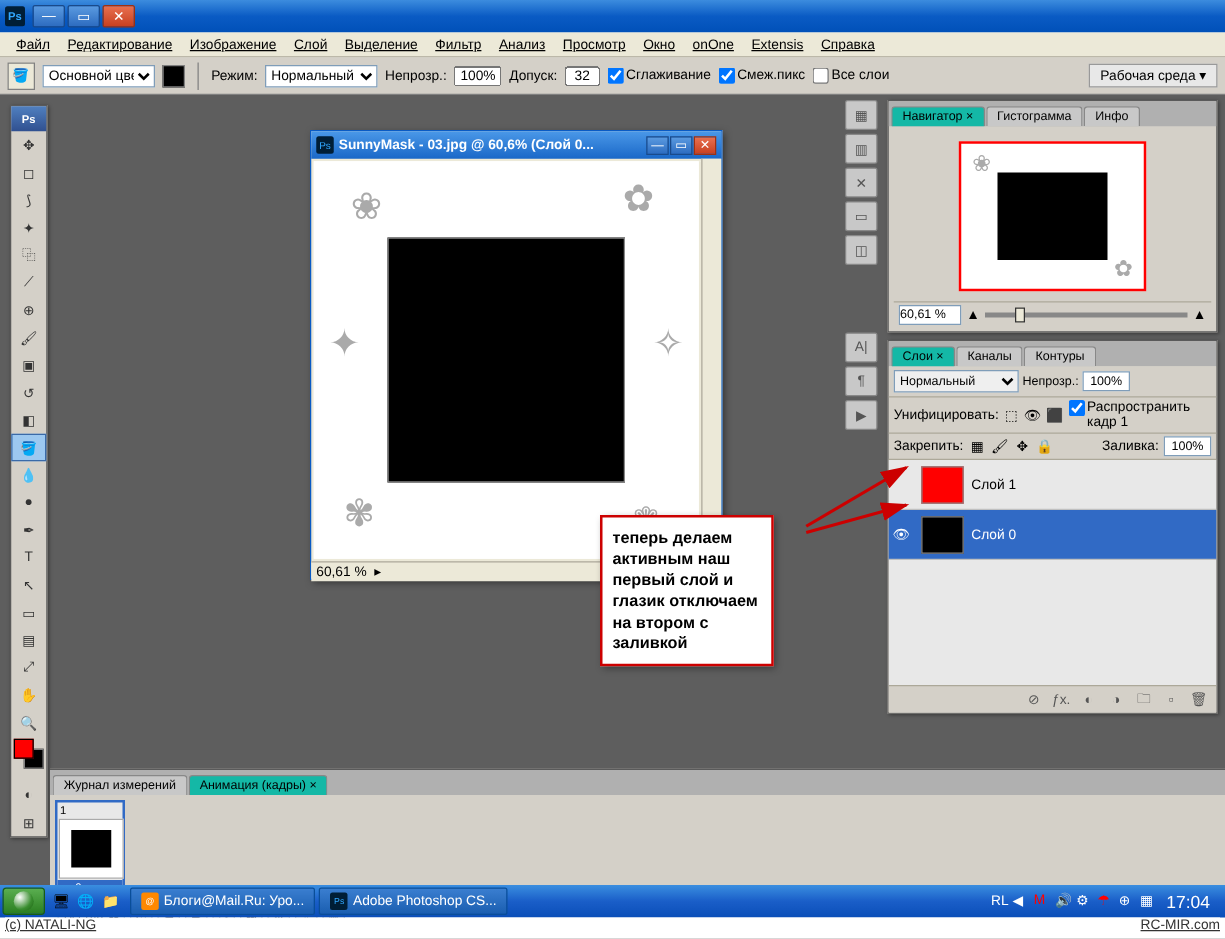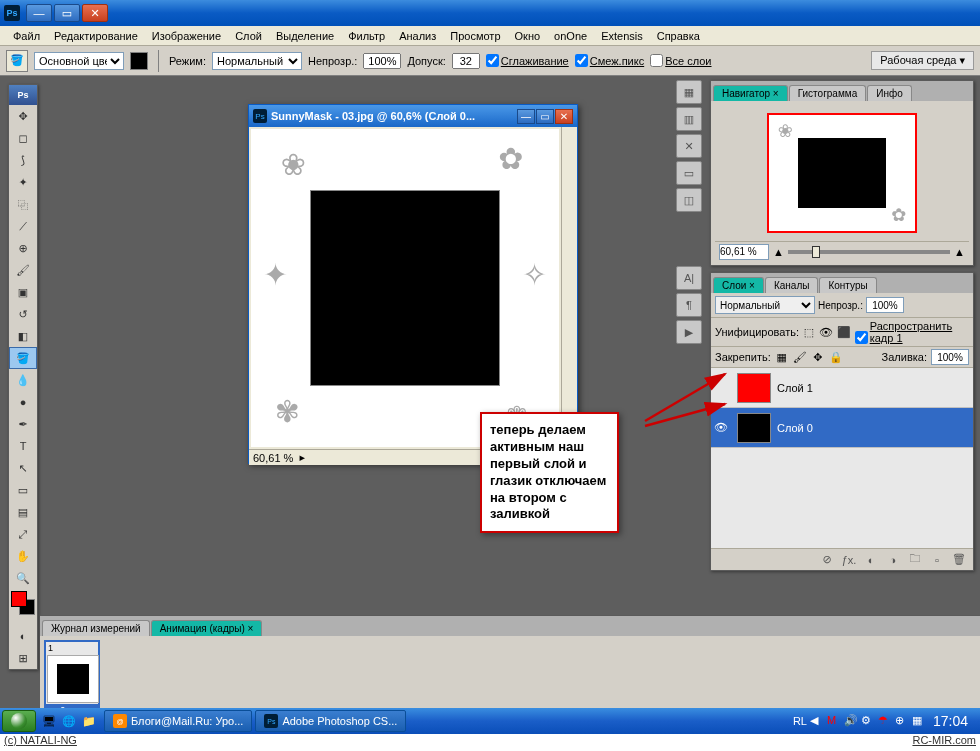--- a/index.html
+++ b/index.html
@@ -8,29 +8,29 @@
 
 .titlebar { height: 26px; background: linear-gradient(to bottom, #3c8cde 0%, #0a5bc4 50%, #0050b8 100%); display: flex; align-items: center; color: #fff; padding: 0 4px; }
 .titlebar .ps-icon { width: 16px; height: 16px; background: #001e36; color: #31a8ff; display: flex; align-items: center; justify-content: center; font-size: 9px; font-weight: bold; margin-right: 6px; border-radius: 2px; }
 .titlebar .title { flex: 1; font-weight: bold; }
 .win-btns { display: flex; gap: 2px; }
 .win-btn { width: 26px; height: 18px; background: linear-gradient(to bottom,#5a9ae0,#2d6cc0); border: 1px solid #1a4a8a; border-radius: 2px; display:flex; align-items:center; justify-content:center; color:#fff; cursor:pointer; }
 .win-btn.close { background: linear-gradient(to bottom,#e87050,#c84020); border-color:#a03010; }
 
 
 .menubar { height: 20px; background: #ece9d8; display: flex; align-items: center; padding: 0 6px; border-bottom: 1px solid #aca899; }
-.menubar span { padding: 2px 7px; cursor: pointer; }
+.menubar span { padding: 2px 7px; cursor: pointer; text-decoration: underline; }
 
 
 .optbar { height: 30px; background: #d4d0c8; display: flex; align-items: center; padding: 0 6px; border-bottom: 1px solid #808080; gap: 6px; }
 .optbar .tool-ic { width: 22px; height: 22px; border: 1px solid #808080; background: #ece9d8; display:flex; align-items:center; justify-content:center;}
 .optbar select, .optbar input[type=text] { font-size: 11px; height: 18px; border: 1px solid #7f9db9; background: #fff; }
 .optbar select { width: 90px; }
 .optbar .num { width: 38px; text-align: center; }
-.check { display: flex; align-items: flex-end; gap: 2px; text-decoration: underline; }
+.check { display: flex; align-items: flex-start; gap: 2px; }
 .sep { width: 1px; height: 22px; background: #808080; margin: 0 4px; }
 .workspace-btn { margin-left: auto; padding: 2px 8px; background: #e8e8e8; border: 1px solid #999; cursor:pointer; }
 
 
 .main { position: absolute; top: 76px; left: 0; right: 0; bottom: 26px; background: #5e5e5e; }
 
 
 .tools { position: absolute; top: 8px; left: 8px; width: 30px; background: #d4d0c8; border: 1px solid #5a5a5a; box-shadow: 1px 1px 3px rgba(0,0,0,0.4); }
 .tools .ps-logo { height: 20px; background: linear-gradient(#5080c0,#305090); color:#fff; display:flex;align-items:center;justify-content:center; font-size:9px; font-weight:bold;}
 .tool { width: 28px; height: 22px; border: 1px solid transparent; display:flex; align-items:center; justify-content:center; cursor:pointer; color:#333;}

